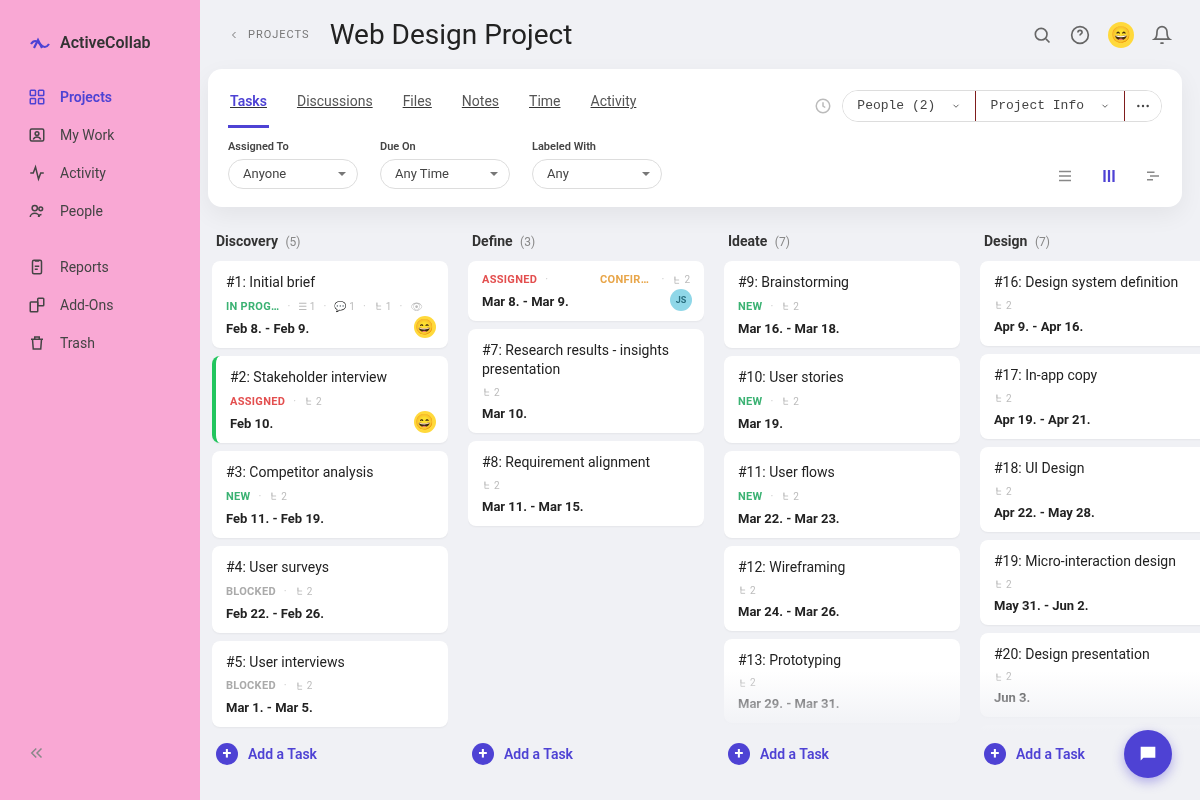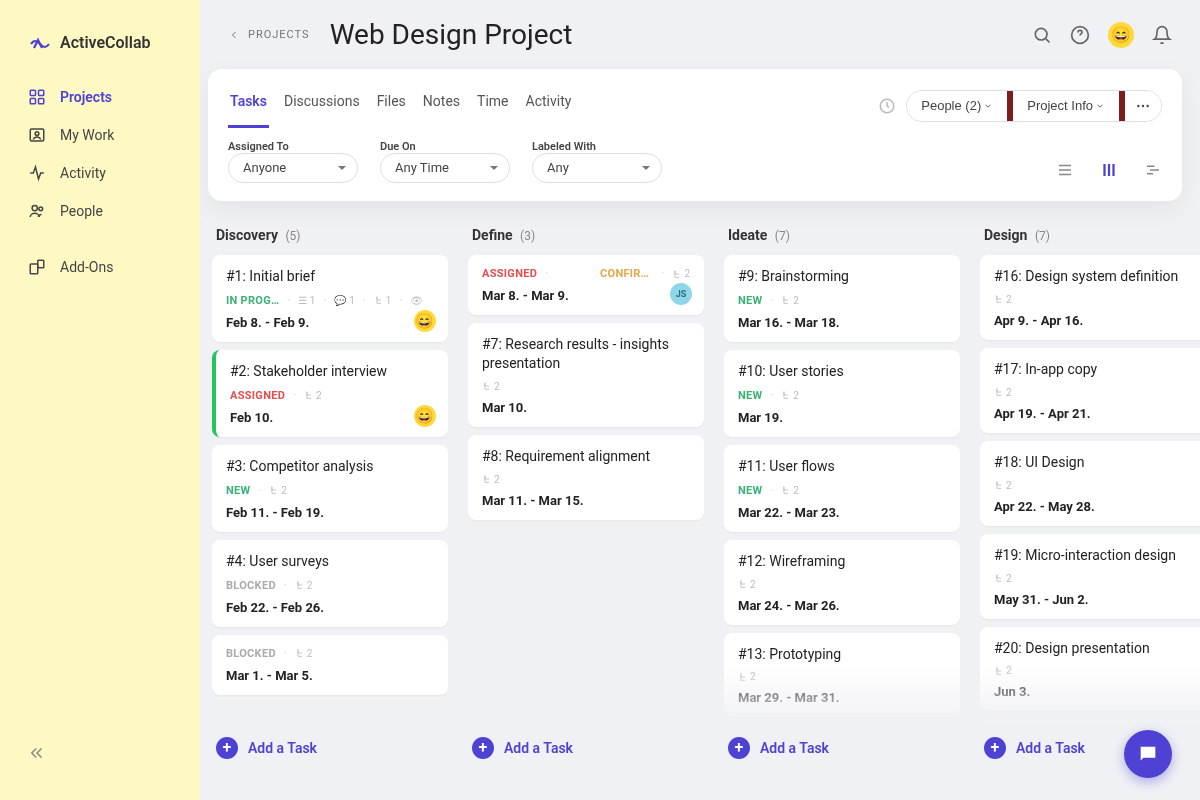--- a/index.html
+++ b/index.html
@@ -1,20 +1,20 @@
 <!DOCTYPE html>
 <html><head>
 <meta charset="utf-8">
 <style>
 * { margin: 0; padding: 0; box-sizing: border-box; }
 body { font-family: -apple-system, BlinkMacSystemFont, "Segoe UI", Roboto, sans-serif; background: #f0f1f5; width: 1200px; height: 800px; overflow: hidden; color: #333; }
 .app { display: flex; height: 100%; }
 
 
-.sidebar { width: 200px; background: #fef9c3; padding: 20px 0; display: flex; flex-direction: column; }
+.sidebar { width: 200px; background: #f9a8d4; padding: 20px 0; display: flex; flex-direction: column; }
 .logo { display: flex; align-items: center; gap: 8px; padding: 10px 28px 24px; font-weight: 600; font-size: 16px; color: #333; }
 .logo svg { width: 24px; height: 24px; }
 .nav { flex: 1; }
 .nav-item { display: flex; align-items: center; gap: 14px; padding: 10px 28px; font-size: 14px; color: #444; cursor: pointer; }
 .nav-item.active { color: #4e42d4; font-weight: 600; }
 .nav-item .icon { width: 18px; height: 18px; display: inline-flex; align-items: center; justify-content: center; }
 .nav-gap { height: 18px; }
 .collapse { padding: 18px 28px; color: #888; cursor: pointer; }
 
 
@@ -25,31 +25,31 @@
 .crumb { display: flex; align-items: center; gap: 8px; font-size: 11px; letter-spacing: 1px; color: #777; text-transform: uppercase; cursor: pointer; }
 .page-title { font-size: 28px; font-weight: 400; color: #222; }
 .topbar-spacer { flex: 1; }
 .top-icons { display: flex; align-items: center; gap: 18px; }
 .top-icons .tb-icon { width: 20px; height: 20px; color: #666; cursor: pointer; }
 .emoji-avatar { width: 26px; height: 26px; border-radius: 50%; background: #ffd93b; display: flex; align-items: center; justify-content: center; font-size: 16px; }
 
 
 .card-header { background: #fff; margin: 8px 18px 0 8px; border-radius: 14px; box-shadow: 0 8px 24px rgba(0,0,0,0.06); padding: 0 20px; }
 .tabs-row { display: flex; align-items: center; padding-top: 14px; }
-.tabs { display: flex; gap: 13px; }
+.tabs { display: flex; gap: 26px; text-decoration: underline; }
 .tab { font-size: 14px; color: #555; padding: 10px 2px 16px; cursor: pointer; border-bottom: 3px solid transparent; }
 .tab.active { color: #4e42d4; font-weight: 600; border-bottom-color: #4e42d4; }
 .tabs-spacer { flex: 1; }
 .tab-controls { display: flex; align-items: center; gap: 10px; }
 .segmented { display: flex; border: 1px solid #ddd; border-radius: 18px; overflow: hidden; height: 32px; }
-.seg-btn { padding: 0 14px; font-size: 13px; display: flex; align-items: center; gap: 2px; color: #444; cursor: pointer; border: none; background: #fff; }
-.seg-btn + .seg-btn { border-left: 6px solid #7f1d1d; justify-content: center; }
+.seg-btn { padding: 0 14px; font-size: 13px; display: flex; align-items: center; gap: 16px; color: #444; cursor: pointer; border: none; background: #fff; font-family: Liberation Mono, monospace; }
+.seg-btn + .seg-btn { border-left: 1px solid #7f1d1d; justify-content: center; }
 
 .filters-row { display: flex; align-items: flex-end; padding: 12px 0 18px; gap: 22px; }
-.filter label { display: block; font-size: 11px; font-weight: 600; color: #444; margin-bottom: 0; }
+.filter label { display: block; font-size: 11px; font-weight: 600; color: #444; margin-bottom: 6px; }
 .filter select, .fake-select { border: 1px solid #ddd; border-radius: 18px; padding: 6px 28px 6px 14px; font-size: 13px; color: #444; background: #fff; height: 30px; appearance: none; position: relative; min-width: 130px; }
 .select-wrap { position: relative; }
 .select-wrap::after { content: ""; position: absolute; right: 12px; top: 13px; border: 4px solid transparent; border-top-color: #777; }
 .filters-spacer { flex: 1; }
 .view-toggles { display: flex; gap: 26px; align-items: center; padding-bottom: 4px; }
 .view-toggle { color: #888; cursor: pointer; }
 .view-toggle.active { color: #4e42d4; }
 
 
 .board { display: flex; gap: 20px; padding: 20px 33px 20px 12px; overflow: hidden; height: calc(100% - 210px); }
@@ -134,25 +134,42 @@
               </svg>
             </span>
             <span>People</span>
           </div>
         </div>
       <div class="nav-gap"></div>
       <div id="nav-secondary">
           <div class="nav-item">
             <span class="icon">
               <svg width="18" height="18" viewBox="0 0 24 24" fill="none" stroke="currentColor" stroke-width="2">
+                <rect x="6" y="3" width="12" height="18" rx="2"></rect>
+                <path d="M9 4h6M9 11h6M9 15h4"></path>
+              </svg>
+            </span>
+            <span>Reports</span>
+          </div>
+          <div class="nav-item">
+            <span class="icon">
+              <svg width="18" height="18" viewBox="0 0 24 24" fill="none" stroke="currentColor" stroke-width="2">
                 <rect x="3" y="8" width="10" height="13" rx="1"></rect>
                 <rect x="13" y="3" width="8" height="10" rx="1"></rect>
               </svg>
             </span>
             <span>Add-Ons</span>
+          </div>
+          <div class="nav-item">
+            <span class="icon">
+              <svg width="18" height="18" viewBox="0 0 24 24" fill="none" stroke="currentColor" stroke-width="2">
+                <path d="M4 7h16M9 7V4h6v3M6 7l1 13h10l1-13"></path>
+              </svg>
+            </span>
+            <span>Trash</span>
           </div>
         </div>
     </nav>
     <div class="collapse">
       <svg width="18" height="18" viewBox="0 0 24 24" fill="none" stroke="currentColor" stroke-width="2">
           <path d="M11 18l-6-6 6-6M18 18l-6-6 6-6"></path>
         </svg>
     </div>
   </aside>
 
@@ -321,20 +338,21 @@
                 <span class="status blocked">BLOCKED</span>
                 <span style="color:#ccc">·</span>
                 <span class="mini-icon"><svg width="10" height="10" viewBox="0 0 24 24" fill="none" stroke="currentColor" stroke-width="2">
                     <path d="M7 4v8h10M7 4v16h10"></path>
                   </svg> 2</span>
               </div>
       <div class="card-date">Feb 22. - Feb 26.</div>
 
     </div>
             <div class="card">
+      <div class="card-title">#5: User interviews</div>
       <div class="card-meta">
                 <span class="status blocked">BLOCKED</span>
                 <span style="color:#ccc">·</span>
                 <span class="mini-icon"><svg width="10" height="10" viewBox="0 0 24 24" fill="none" stroke="currentColor" stroke-width="2">
                     <path d="M7 4v8h10M7 4v16h10"></path>
                   </svg> 2</span>
               </div>
       <div class="card-date">Mar 1. - Mar 5.</div>
 
     </div>

